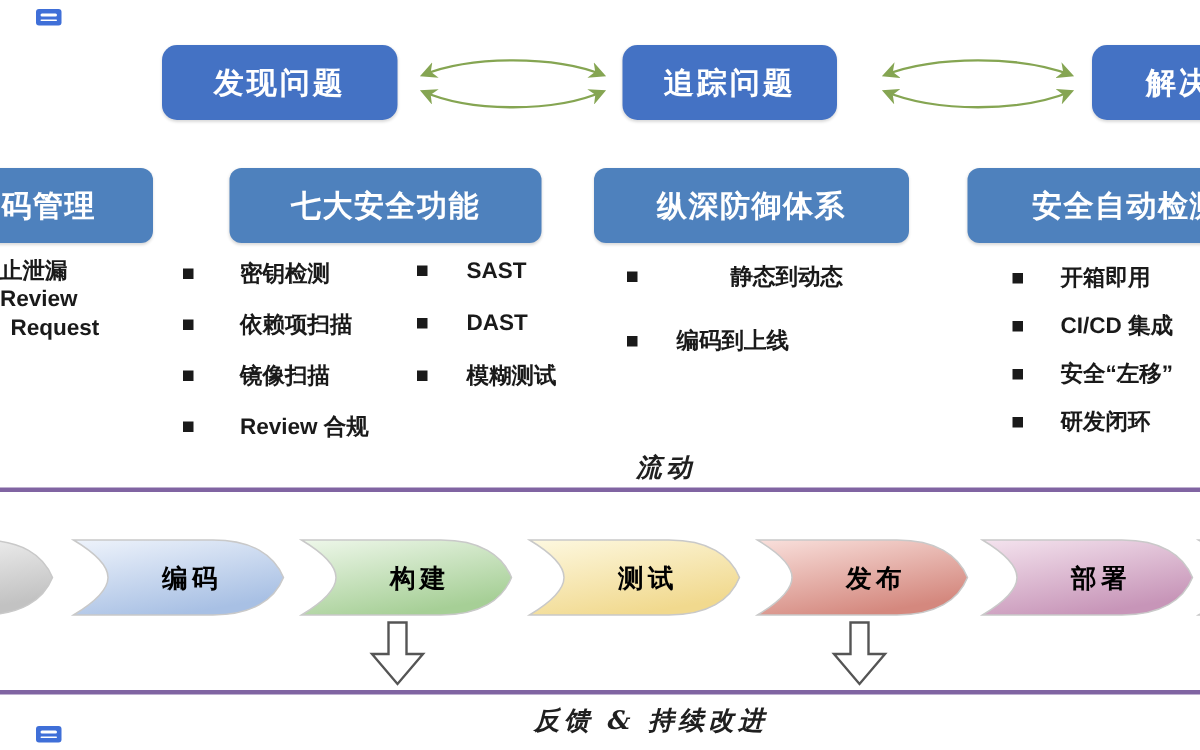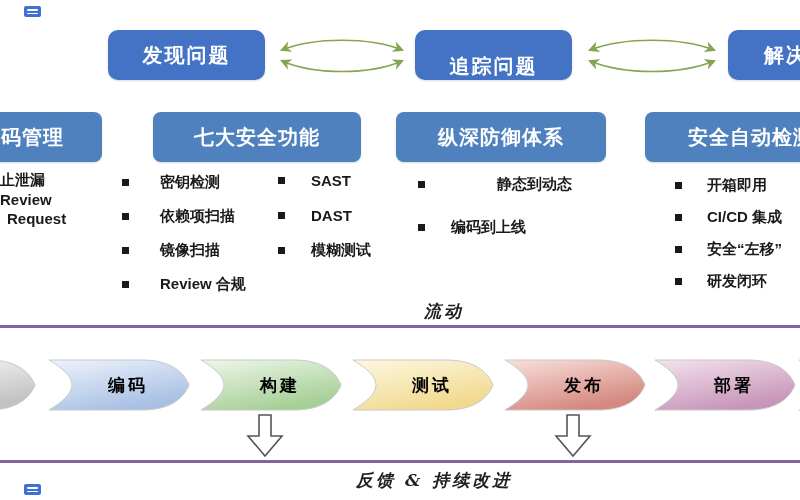--- a/index.html
+++ b/index.html
@@ -93,21 +93,21 @@
       <i></i>
     </span>
 
   <div class="flow-box" style="left:108px;width:157px;">
     <span>发现问题</span>
   </div>
   <svg class="cycle-arrow" style="left:272px;" width="140" height="44" viewBox="0 0 140 44">
     <path d="M10,16 C42,3 98,3 130,16" fill="none" stroke="#85a552" stroke-width="1.6" marker-start="url(#ah)" marker-end="url(#ah)"></path>
     <path d="M10,27 C42,41 98,41 130,27" fill="none" stroke="#85a552" stroke-width="1.6" marker-start="url(#ah)" marker-end="url(#ah)"></path>
   </svg>
-  <div class="flow-box" style="left:415px;width:157px;align-items:flex-end;">
+  <div class="flow-box" style="left:415px;width:143px;">
     <span>追踪问题</span>
   </div>
   <svg class="cycle-arrow" style="left:580px;" width="144" height="44" viewBox="0 0 144 44">
     <path d="M10,16 C44,3 100,3 134,16" fill="none" stroke="#85a552" stroke-width="1.6" marker-start="url(#ah)" marker-end="url(#ah)"></path>
     <path d="M10,27 C44,41 100,41 134,27" fill="none" stroke="#85a552" stroke-width="1.6" marker-start="url(#ah)" marker-end="url(#ah)"></path>
   </svg>
   <div class="flow-box" style="left:728px;width:160px;">
     <span>解决问题</span>
   </div>
 
@@ -166,21 +166,21 @@
       </div>
     <div class="bitem">
         <span class="sq"></span>
         <span class="btxt" style="margin-left:26px;">模糊测试</span>
       </div>
   </div>
 
   <div class="blist" style="left:418px;top:175px;gap:24px;">
     <div class="bitem">
         <span class="sq"></span>
-        <span class="btxt" style="margin-left:36px;padding-left:36px;">静态到动态</span>
+        <span class="btxt" style="margin-left:26px;padding-left:36px;">静态到动态</span>
       </div>
     <div class="bitem">
         <span class="sq"></span>
         <span class="btxt" style="margin-left:26px;">编码到上线</span>
       </div>
   </div>
 
   <div class="blist" style="left:675px;top:176px;gap:13px;">
     <div class="bitem">
         <span class="sq"></span>

